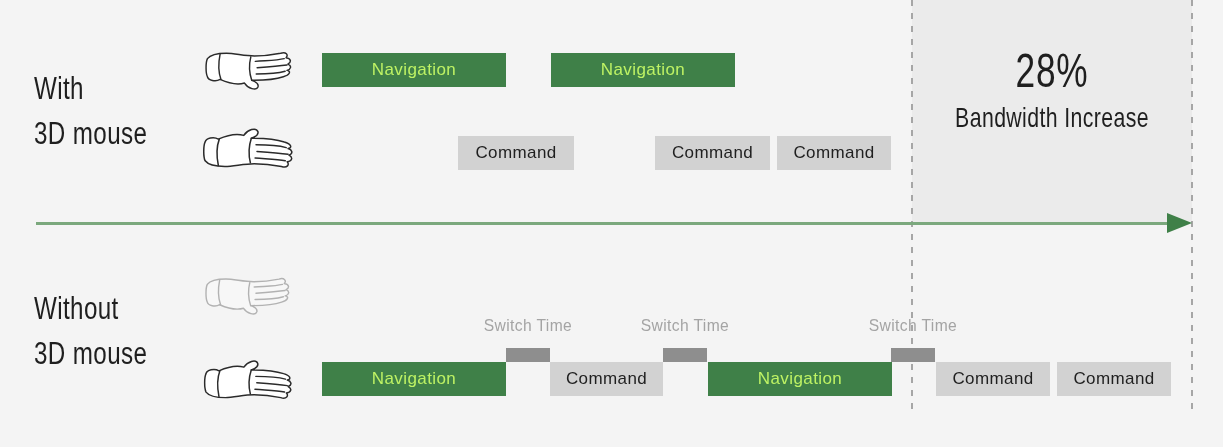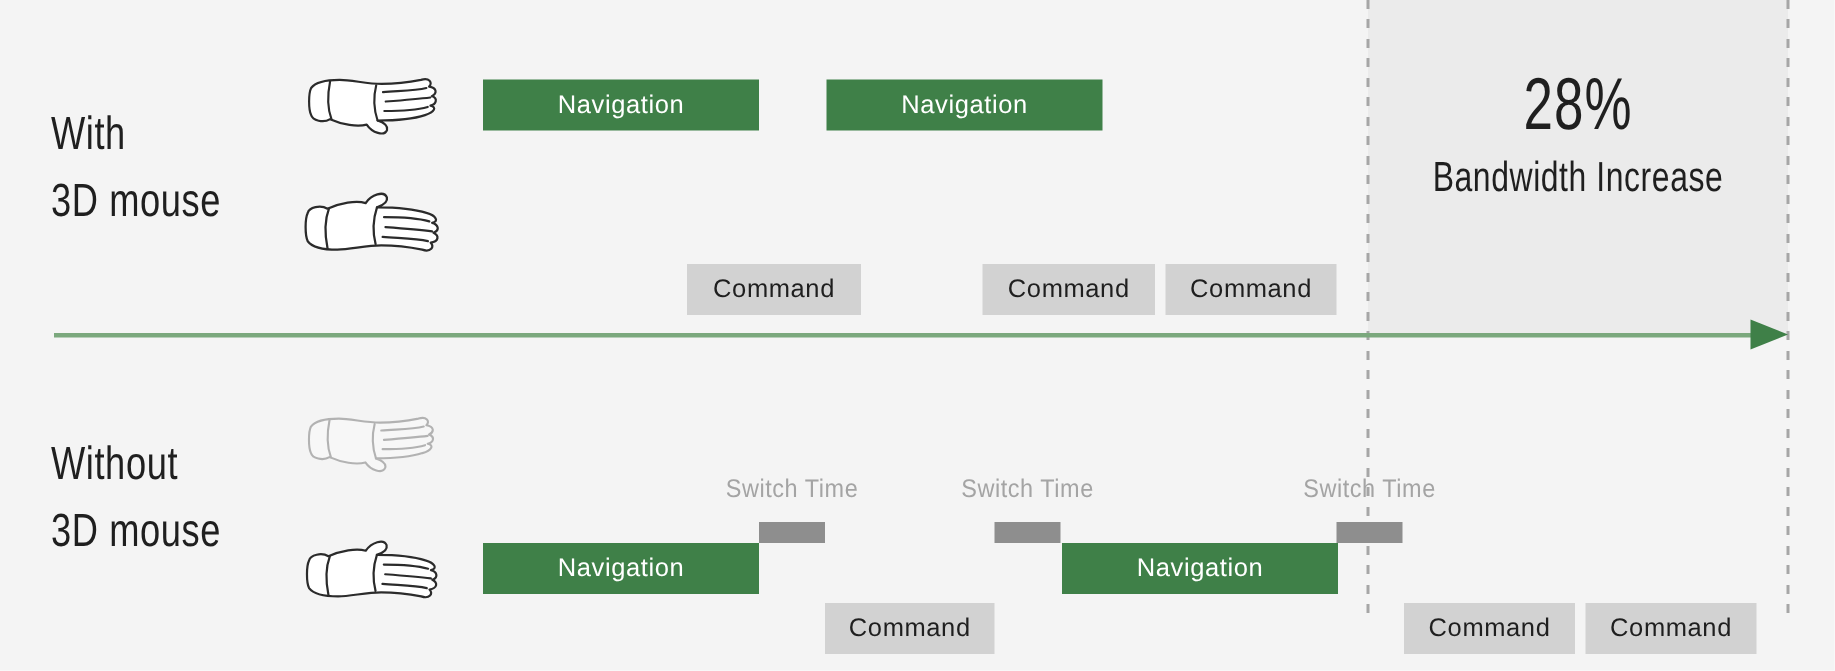--- a/index.html
+++ b/index.html
@@ -45,22 +45,22 @@
   }
   .highlight .cap{
     font-size:28px; line-height:32px; margin-top:6px;
     transform:scaleX(0.76); transform-origin:center; white-space:nowrap; letter-spacing:0.5px;
   }
   
   .bar{
     position:absolute; height:34px; display:flex; align-items:center; justify-content:center;
     font-size:17px; letter-spacing:0.4px; white-space:nowrap;
   }
-  .bar.nav{background:var(--nav); color:#ffffff;}
-  .bar.cmd{background:var(--cmd); color:var(--ink);margin-top:40px;}
+  .bar.nav{background:var(--nav); color:#bef264;}
+  .bar.cmd{background:var(--cmd); color:var(--ink);}
   .switch-block{position:absolute; top:348px; height:14px; background:var(--switch);}
   .switch-label{
     position:absolute; top:316px; width:160px; text-align:center;
     color:var(--muted); font-size:17px; letter-spacing:0.4px; white-space:nowrap;
     transform:scaleX(0.92); transform-origin:center;
   }
   
   .hand{position:absolute;}
   .hand svg{width:100%; height:100%; display:block;}
   .hand.flip svg{transform:scaleY(-1);}

